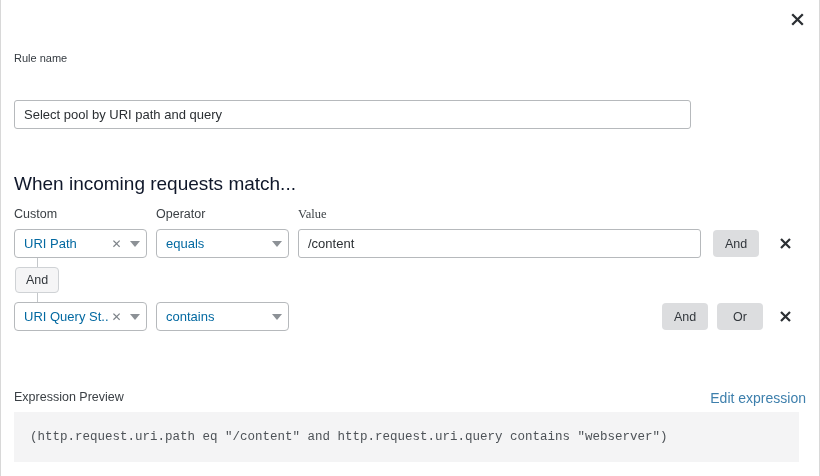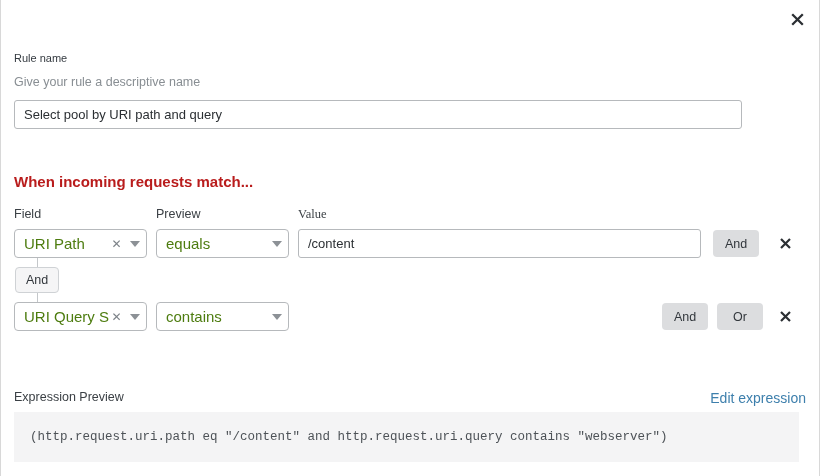--- a/index.html
+++ b/index.html
@@ -71,31 +71,31 @@
     background: #ffffff;
     font-family: "Liberation Sans", sans-serif;
     font-size: 13px;
     color: #2b2f33;
     padding: 0 9px;
     outline: none;
   }
   #rule-name-input {
     left: 13px;
     top: 100px;
-    width: 728px;
+    width: 677px;
   }
 
   
   .section-heading {
     position: absolute;
     left: 13px;
     top: 173px;
-    font-size: 15px;
-    font-weight: bold;
-    color: #b91c1c;
+    font-size: 19px;
+    font-weight: normal;
+    color: #0f172a;
   }
 
   
   .col-header {
     position: absolute;
     top: 207px;
     font-size: 12.5px;
     color: #3b4045;
   }
   #col-field    { left: 13px; }
@@ -114,22 +114,22 @@
     border: 1px solid #b6b9bc;
     border-radius: 4px;
     background: #ffffff;
     display: flex;
     align-items: center;
     cursor: pointer;
     user-select: none;
   }
   .select-box .sel-text {
     flex: 1 1 auto;
-    font-size: 15px;
-    color: #4d7c0f;
+    font-size: 13px;
+    color: #0369a1;
     padding-left: 9px;
     white-space: nowrap;
     overflow: hidden;
   }
   .clear-x {
     flex: 0 0 auto;
     width: 15px;
     text-align: center;
     font-size: 12px;
     line-height: 1;
@@ -260,27 +260,26 @@
 
 <div class="panel">
 
   <button class="close-btn" aria-label="Close">
     <svg width="15" height="15" viewBox="0 0 15 15">
       <path d="M2.2 2.2 L12.8 12.8 M12.8 2.2 L2.2 12.8" stroke="#2b2f33" stroke-width="2.3" stroke-linecap="butt"></path>
     </svg>
   </button>
 
   <div class="field-label" id="rule-name-label">Rule name</div>
-  <div class="field-sublabel" id="rule-name-sublabel">Give your rule a descriptive name</div>
   <input class="text-input" id="rule-name-input" type="text" value="Select pool by URI path and query" style="">
 
   <div class="section-heading">When incoming requests match...</div>
 
-  <div class="col-header" id="col-field">Field</div>
-  <div class="col-header" id="col-operator">Preview</div>
+  <div class="col-header" id="col-field">Custom</div>
+  <div class="col-header" id="col-operator">Operator</div>
   <div class="col-header" id="col-value">Value</div>
 
   <div class="cond-row" id="cond-row-0">
     <div class="select-box field-select">
       <span class="sel-text">URI Path</span>
       <span class="clear-x">✕</span>
       <span class="caret">
           <i></i>
         </span>
     </div>

